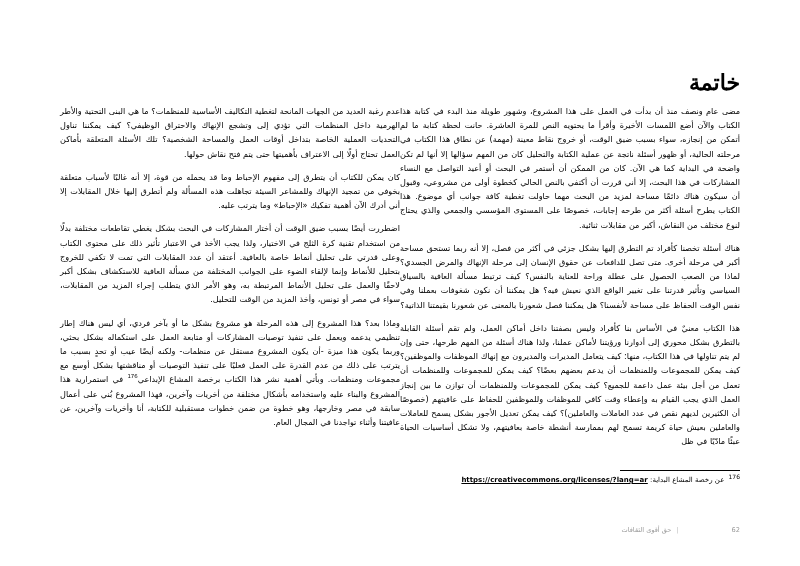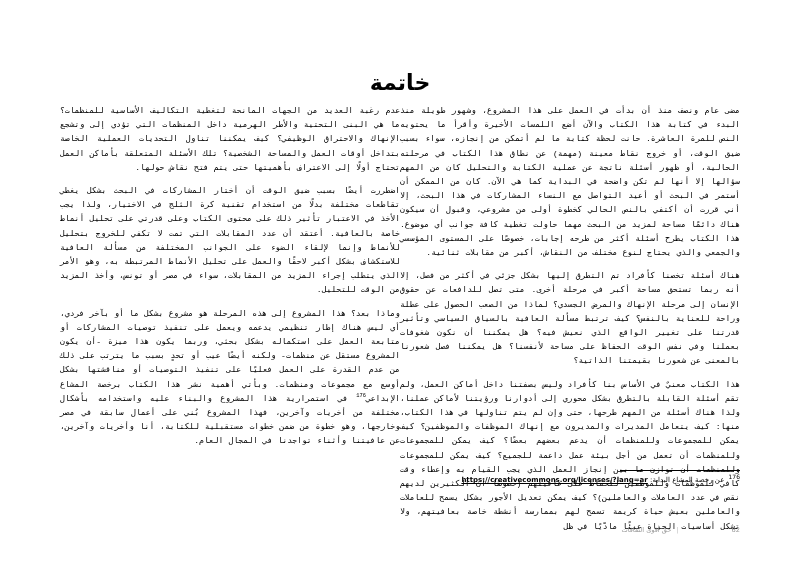--- a/index.html
+++ b/index.html
@@ -23,26 +23,27 @@
     height: 566px;
     box-sizing: border-box;
   }
 
   
   .chapter-title {
     position: absolute;
     top: 56px;
     right: 60px;
     width: 680px;
-    text-align: center;
+    text-align: right;
     font-size: 22px;
     font-weight: bold;
     letter-spacing: 0px;
     line-height: 1.1;
     direction: rtl;
+    font-family: Liberation Serif, serif;
   }
 
   
   .body-columns {
     position: absolute;
     top: 104px;
     right: 60px;
     left: 60px;
     height: 380px;
     display: flex;
@@ -60,21 +61,20 @@
   }
 
   .column p {
     margin: 0 0 9px 0;
     font-size: 8.1px;
     line-height: 14.2px;
     direction: rtl;
     text-align: justify;
     text-align-last: right;
     word-spacing: 0.2px;
-    font-family: Liberation Mono, monospace;
   }
 
   .column p:last-child {
     margin-bottom: 0;
   }
 
   sup.fn-ref {
     font-size: 5.4px;
     vertical-align: super;
     line-height: 0;
@@ -146,20 +146,21 @@
   <div class="body-columns">
 
     <div class="column">
       <p>مضى عام ونصف منذ أن بدأت في العمل على هذا المشروع، وشهور طويلة منذ البدء في كتابة هذا الكتاب والآن أضع اللمسات الأخيرة وأقرأ ما يحتويه النص للمرة العاشرة. حانت لحظة كتابة ما لم أتمكن من إنجازه، سواء بسبب ضيق الوقت، أو خروج نقاط معينة (مهمة) عن نطاق هذا الكتاب في مرحلته الحالية، أو ظهور أسئلة ناتجة عن عملية الكتابة والتحليل كان من المهم سؤالها إلا أنها لم تكن واضحة في البداية كما هي الآن. كان من الممكن أن أستمر في البحث أو أعيد التواصل مع النساء المشاركات في هذا البحث، إلا أني قررت أن أكتفي بالنص الحالي كخطوة أولى من مشروعي، وقبول أن سيكون هناك دائمًا مساحة لمزيد من البحث مهما حاولت تغطية كافة جوانب أي موضوع.  هذا الكتاب يطرح أسئلة أكثر من طرحه إجابات، خصوصًا على المستوى المؤسسي والجمعي والذي يحتاج لنوع مختلف من النقاش، أكبر من مقابلات ثنائية.</p>
       <p>هناك أسئلة تخصنا كأفراد تم التطرق إليها بشكل جزئي في أكثر من فصل، إلا أنه ربما تستحق مساحة أكبر في مرحلة أخرى. متى تصل للدافعات عن حقوق الإنسان إلى مرحلة الإنهاك والمرض الجسدي؟ لماذا من الصعب الحصول على عطلة وراحة للعناية بالنفس؟ كيف ترتبط مسألة العافية بالسياق السياسي وتأثير قدرتنا على تغيير الواقع الذي نعيش فيه؟ هل يمكننا أن نكون شغوفات بعملنا وفي نفس الوقت الحفاظ على مساحة لأنفسنا؟ هل يمكننا فصل شعورنا بالمعنى عن شعورنا بقيمتنا الذاتية؟</p>
       <p>هذا الكتاب معنيٌ في الأساس بنا كأفراد وليس بصفتنا داخل أماكن العمل، ولم تقم أسئلة القابلة بالتطرق بشكل محوري إلى أدوارنا ورؤيتنا لأماكن عملنا، ولذا هناك أسئلة من المهم طرحها، حتى وإن لم يتم تناولها في هذا الكتاب، منها: كيف يتعامل المديرات والمديرون مع إنهاك الموظفات والموظفين؟ كيف يمكن للمجموعات وللمنظمات أن يدعم بعضهم بعضًا؟ كيف يمكن للمجموعات وللمنظمات أن تعمل من أجل بيئة عمل داعمة للجميع؟ كيف يمكن للمجموعات وللمنظمات أن توازن ما بين إنجاز العمل الذي يجب القيام به وإعطاء وقت كافي للموظفات وللموظفين للحفاظ على عافيتهم (خصوصًا أن الكثيرين لديهم نقص في عدد العاملات والعاملين)؟ كيف يمكن تعديل الأجور بشكل يسمح للعاملات والعاملين بعيش حياة كريمة تسمح لهم بممارسة أنشطة خاصة بعافيتهم، ولا تشكل أساسيات الحياة عبئًا مادّيًا في ظل</p>
     </div>
 
     <div class="column">
       <p>عدم رغبة العديد من الجهات المانحة لتغطية التكاليف الأساسية للمنظمات؟ ما هي البنى التحتية والأطر الهرمية داخل المنظمات التي تؤدي إلى وتشجع الإنهاك والاحتراق الوظيفي؟ كيف يمكننا تناول التحديات العملية الخاصة بتداخل أوقات العمل والمساحة الشخصية؟ تلك الأسئلة المتعلقة بأماكن العمل تحتاج أولًا إلى الاعتراف بأهميتها حتى يتم فتح نقاش حولها.</p>
+      <p>كان يمكن للكتاب أن يتطرق إلى مفهوم الإحباط وما قد يحمله من قوة، إلا أنه غالبًا لأسباب متعلقة بخوفي من تمجيد الإنهاك وللمشاعر السيئة تجاهلت هذه المسألة ولم أتطرق إليها خلال المقابلات إلا أني أدرك الآن أهمية تفكيك «الإحباط» وما يترتب عليه.</p>
       <p>اضطررت أيضًا بسبب ضيق الوقت أن أختار المشاركات في البحث بشكل يغطي تقاطعات مختلفة بدلًا من استخدام تقنية كرة الثلج في الاختيار، ولذا يجب الأخذ في الاعتبار تأثير ذلك على محتوى الكتاب وعلى قدرتي على تحليل أنماط خاصة بالعافية. أعتقد أن عدد المقابلات التي تمت لا تكفي للخروج بتحليل للأنماط وإنما لإلقاء الضوء على الجوانب المختلفة من مسألة العافية للاستكشاف بشكل أكبر لاحقًا والعمل على تحليل الأنماط المرتبطة به، وهو الأمر الذي يتطلب إجراء المزيد من المقابلات، سواء في مصر أو تونس، وأخذ المزيد من الوقت للتحليل.</p>
       <p><span>وماذا بعد؟ هذا المشروع إلى هذه المرحلة هو مشروع بشكل ما أو بآخر فردي، أي ليس هناك إطار تنظيمي يدعمه ويعمل على تنفيذ توصيات المشاركات أو متابعة العمل على استكماله بشكل بحثي، وربما يكون هذا ميزة -أن يكون المشروع مستقل عن منظمات- ولكنه أيضًا عيب أو تحدٍ بسبب ما يترتب على ذلك من عدم القدرة على العمل فعليًا على تنفيذ التوصيات أو مناقشتها بشكل أوسع مع مجموعات ومنظمات. وبأتي أهمية نشر هذا الكتاب برخصة المشاع الإبداعي<sup class="fn-ref">176</sup> في استمرارية هذا المشروع والبناء عليه واستخدامه بأشكال مختلفة من أخريات وآخرين، فهذا المشروع بُني على أعمال سابقة في مصر وخارجها، وهو خطوة من ضمن خطوات مستقبلية للكتابة، أنا وأخريات وآخرين، عن عافيتنا وأثناء تواجدنا في المجال العام.</span></p>
     </div>
 
   </div>
 
   <div class="footnote-zone">
     <hr class="footnote-rule">
     <div class="footnote-item">
       <span class="footnote-num">176</span>

